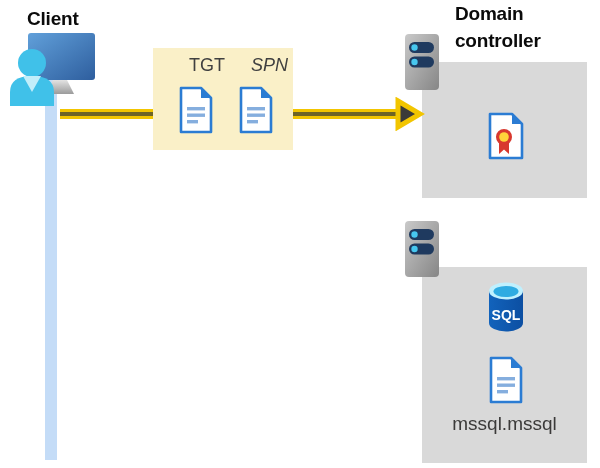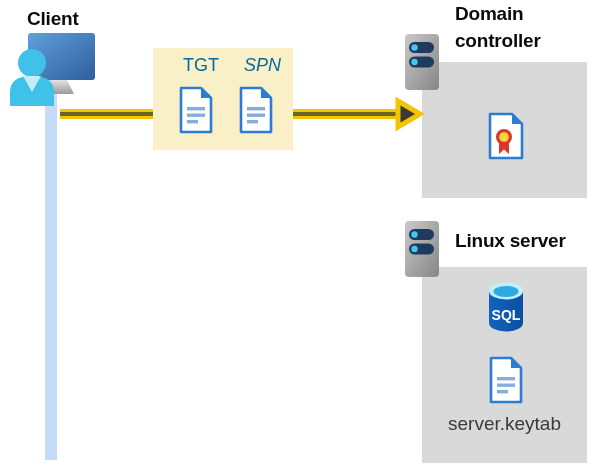--- a/index.html
+++ b/index.html
@@ -12,21 +12,21 @@
   
   .client-label{left:27px;top:5px;z-index:4;}
   .client-icon{left:6px;top:30px;z-index:3;}
   .vline{left:45px;top:76px;width:12px;height:384px;background:#C4DCF7;z-index:0;}
   
   .arrow-line{left:60px;top:109px;width:342px;height:10px;background:#F2C500;z-index:1;}
   .arrow-stripe{position:absolute;left:0;top:3px;width:100%;height:4px;background:#6E6426;}
   .arrow-head{left:395px;top:97px;z-index:1;}
   
   .ticket-box{left:153px;top:48px;width:140px;height:102px;background:#FAF0C8;z-index:2;}
-  .ticket-label{position:absolute;top:7px;font-size:18px;color:#0369a1;width:46px;text-align:right;}
+  .ticket-label{position:absolute;top:7px;font-size:18px;color:#404040;width:46px;text-align:left;margin-left:16px;}
   .tgt{left:20px;} .spn{left:82px;font-style:italic;}
   .doc-tgt{position:absolute;left:25px;top:38px;}
   .doc-spn{position:absolute;left:85px;top:38px;}
   
   .zone{background:#D9D9D9;z-index:0;}
   .dc-zone{left:422px;top:62px;width:165px;height:136px;}
   .dc-label{left:455px;top:0;width:128px;z-index:4;}
   .server-dc{left:404px;top:33px;z-index:3;}
   .cert-icon{left:487px;top:112px;z-index:2;}
   
@@ -107,21 +107,20 @@
   </svg>
   <svg class="abs cert-icon" width="38" height="48" viewBox="0 0 38 48">
     <path d="M3,2 H25 L35,12 V46 H3 Z" fill="#fff" stroke="#2B7CD3" stroke-width="2.6" stroke-linejoin="round"></path>
     <path d="M25,2 V12 H35 Z" fill="#2B7CD3"></path>
     <path d="M12,31 h10 v11 l-5,-4.5 l-5,4.5 Z" fill="#D8382E"></path>
     <circle cx="17" cy="25" r="8" fill="#D8382E"></circle>
     <circle cx="17" cy="25" r="4.8" fill="#FFD43A"></circle>
   </svg>
 
   <div class="abs zone ls-zone"></div>
-  <div class="abs hdr ls-label">Linux server</div>
   <svg class="abs server-ls" width="36" height="58" viewBox="0 0 36 58">
     <rect x="1" y="1" width="34" height="56" rx="4" fill="url(#gSrv)"></rect>
     <rect x="5" y="9" width="25" height="11" rx="5.5" fill="#1F3A5F"></rect>
     <circle cx="10.5" cy="14.5" r="3.2" fill="#47C7EF"></circle>
     <rect x="5" y="23.5" width="25" height="11" rx="5.5" fill="#1F3A5F"></rect>
     <circle cx="10.5" cy="29" r="3.2" fill="#47C7EF"></circle>
   </svg>
   <svg class="abs sql-icon" width="38" height="52" viewBox="0 0 38 52">
     <defs>
       <linearGradient id="gSql" x1="0" y1="0" x2="1" y2="0">
@@ -134,15 +133,15 @@
     <ellipse cx="19" cy="10.5" rx="12.5" ry="5.5" fill="#2EABE2"></ellipse>
     <text x="19" y="39" text-anchor="middle" font-family="Liberation Sans, sans-serif" font-size="14" font-weight="bold" fill="#ffffff">SQL</text>
   </svg>
   <svg class="abs doc-keytab" width="36" height="48" viewBox="0 0 36 48">
     <path d="M3,2 H23 L33,12 V46 H3 Z" fill="#fff" stroke="#2B7CD3" stroke-width="2.6" stroke-linejoin="round"></path>
     <path d="M23,2 V12 H33 Z" fill="#2B7CD3"></path>
     <rect x="9" y="21" width="18" height="3.4" fill="#85AEDE"></rect>
     <rect x="9" y="27.5" width="18" height="3.4" fill="#85AEDE"></rect>
     <rect x="9" y="34" width="11" height="3.4" fill="#85AEDE"></rect>
   </svg>
-  <div class="abs keytab-label">server.keytab</div>
+  <div class="abs keytab-label">mssql.mssql</div>
 
 </div>
 
 </body></html>

